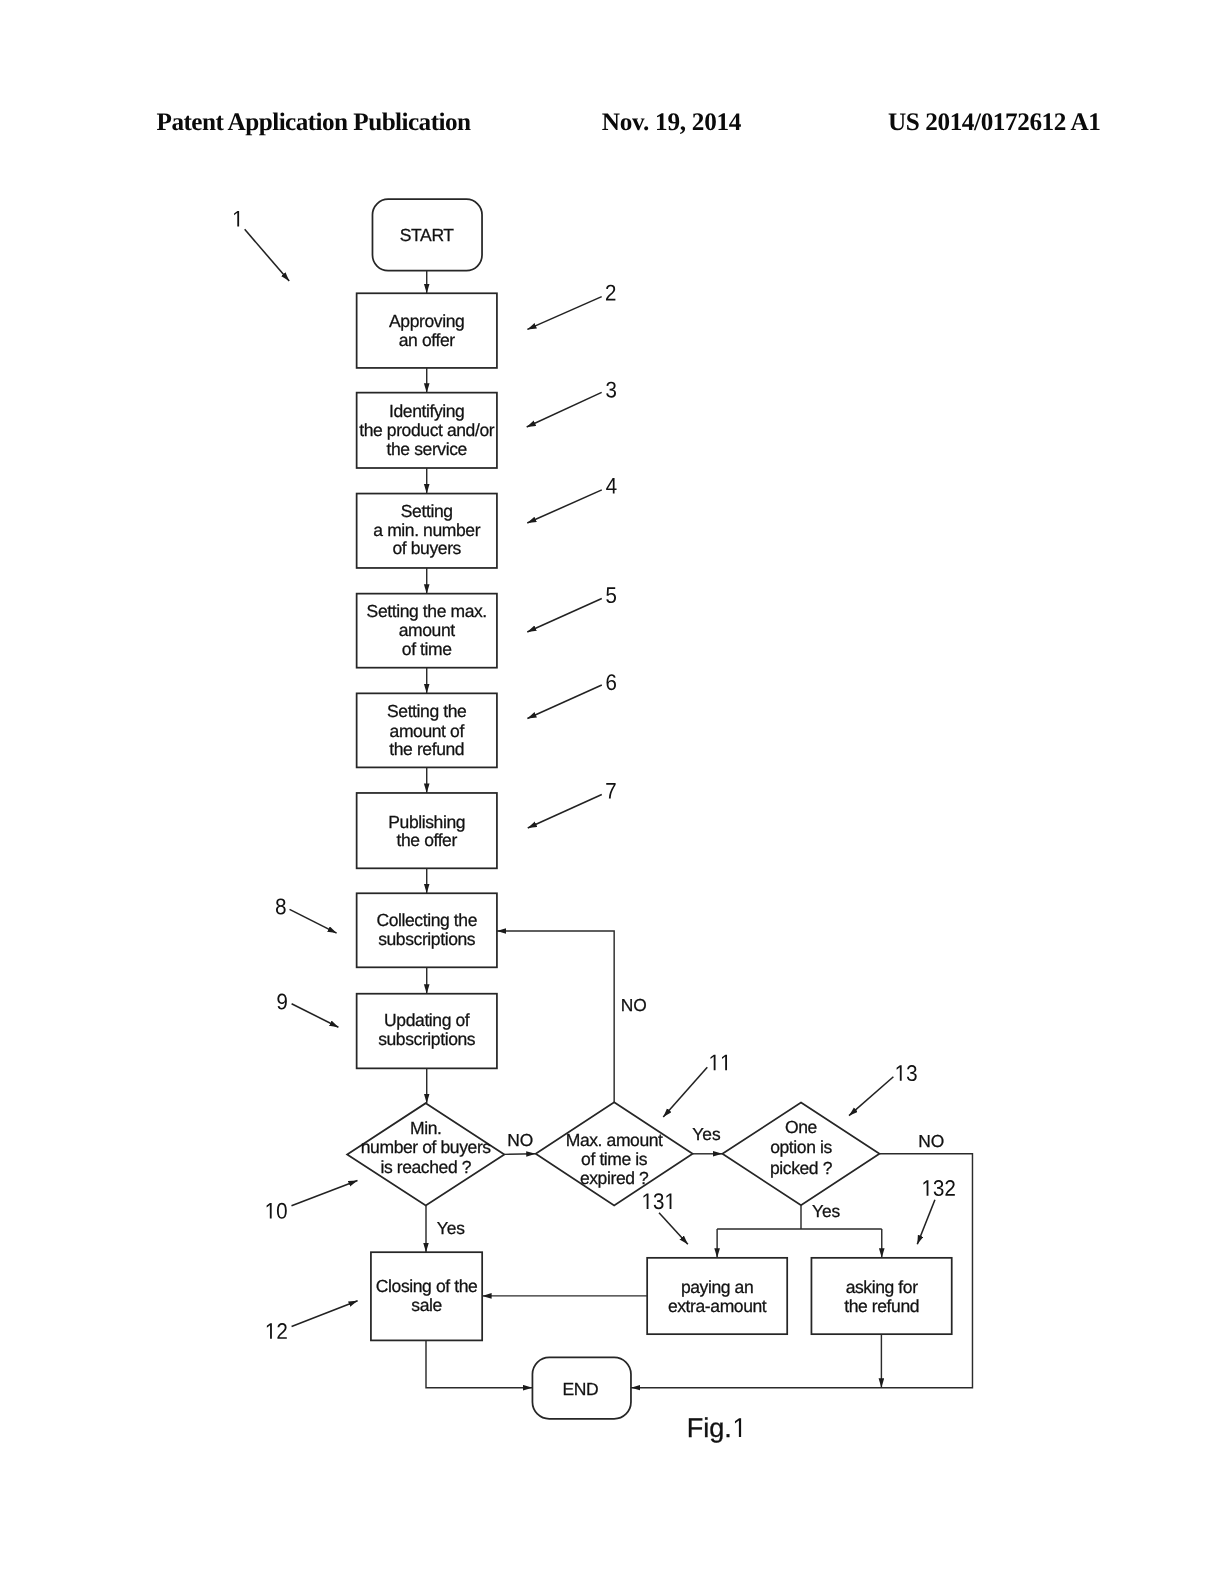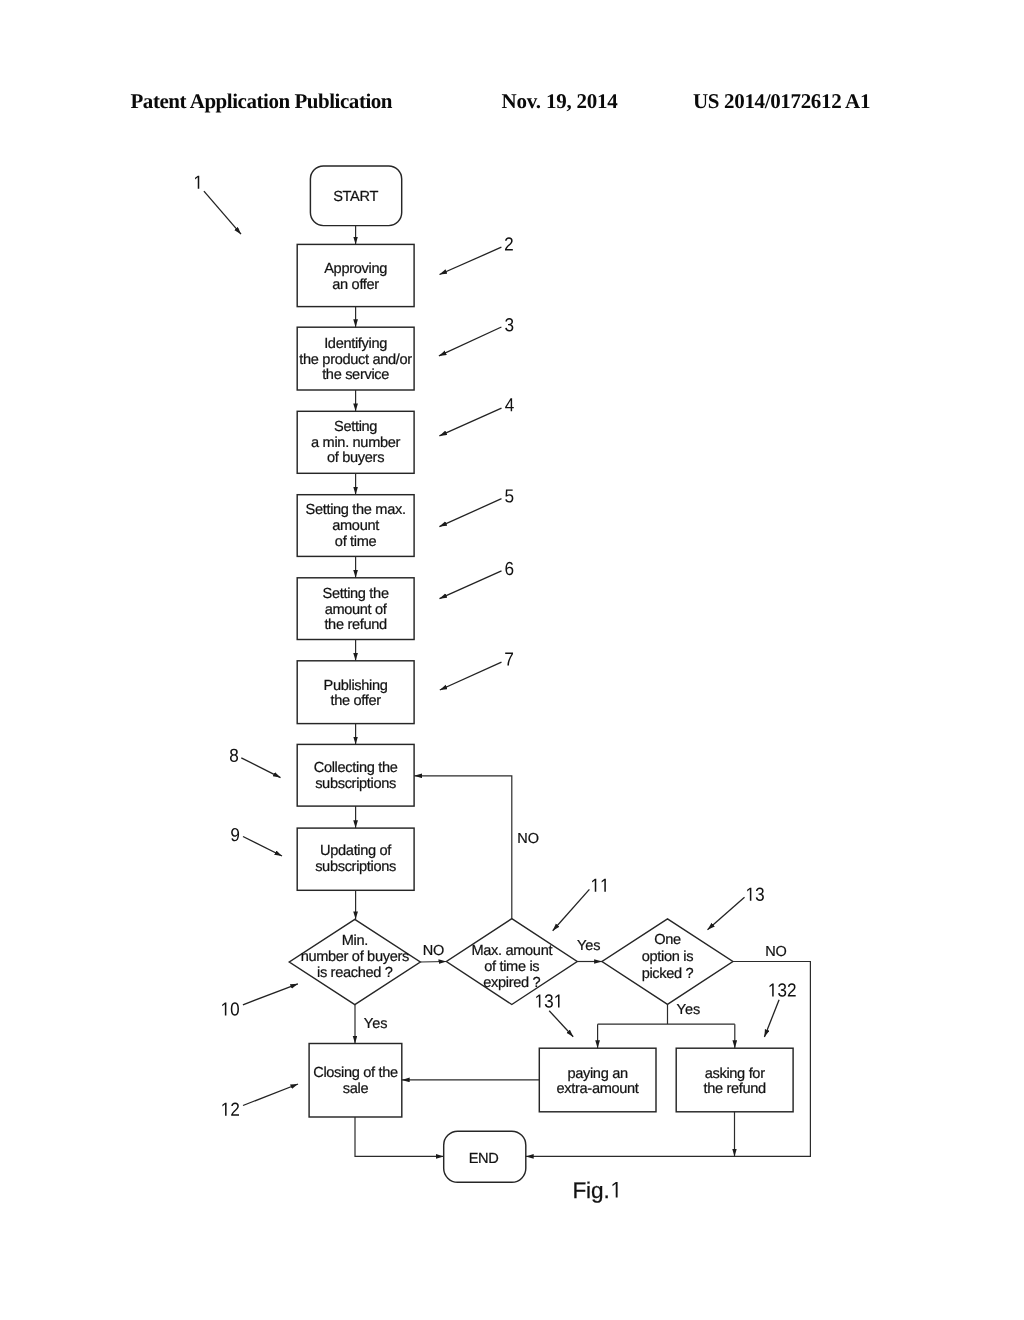--- a/index.html
+++ b/index.html
@@ -4,21 +4,21 @@
 <title>Patent Application Publication</title>
 <style>
   html,body{margin:0;padding:0;}
   body{width:1024px;height:1320px;background:#ffffff;font-family:"Liberation Sans",sans-serif;overflow:hidden;
        -webkit-font-smoothing:antialiased;text-rendering:geometricPrecision;}
   .page{position:relative;width:1024px;height:996px;background:#fff;}
   .hdr{position:absolute;top:0;left:0;width:1024px;height:130px;}
   .hdr span{position:absolute;font-family:"Liberation Serif",serif;font-weight:bold;font-size:21px;color:#0a0a0a;white-space:nowrap;line-height:1;}
   #hdr-pub{left:130.5px;top:91px;letter-spacing:-0.46px;}
   #hdr-date{left:501.5px;top:91px;letter-spacing:-0.22px;}
-  #hdr-num{left:693px;top:91px;letter-spacing:-0.34px;}
+  #hdr-num{left:740px;top:91px;letter-spacing:-0.34px;}
   svg.fig{position:absolute;left:0;top:0;width:1024px;height:1320px;}
   svg.fig text{font-family:"Liberation Sans",sans-serif;fill:#111;}
   .nodeTxt{font-size:14.6px;text-anchor:middle;letter-spacing:-0.33px;stroke:#111;stroke-width:0.22;paint-order:stroke fill;}
   .refNum{fill:#121212;stroke:#121212;stroke-width:0.25;}
   .edgeTxt{font-size:14.5px;text-anchor:middle;stroke:#111;stroke-width:0.22;paint-order:stroke fill;}
   .figTxt{font-size:22.6px;text-anchor:start;letter-spacing:-0.1px;stroke:#111;stroke-width:0.25;paint-order:stroke fill;}
   .shape{fill:none;stroke:#262626;stroke-width:1.45;}
   .conn{fill:none;stroke:#2b2b2b;stroke-width:1.2;}
   .lead{fill:none;stroke:#222;stroke-width:1.3;}
 </style>

